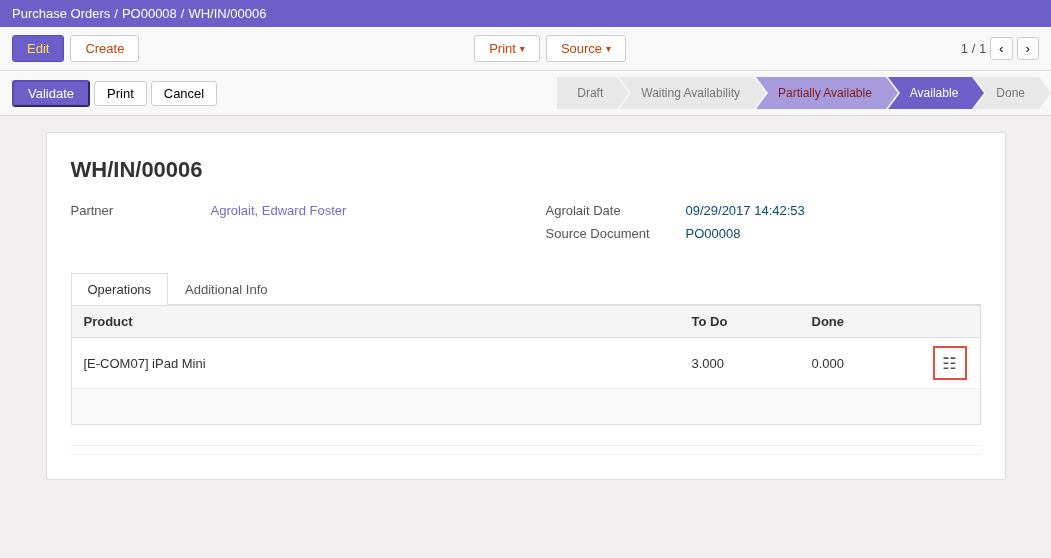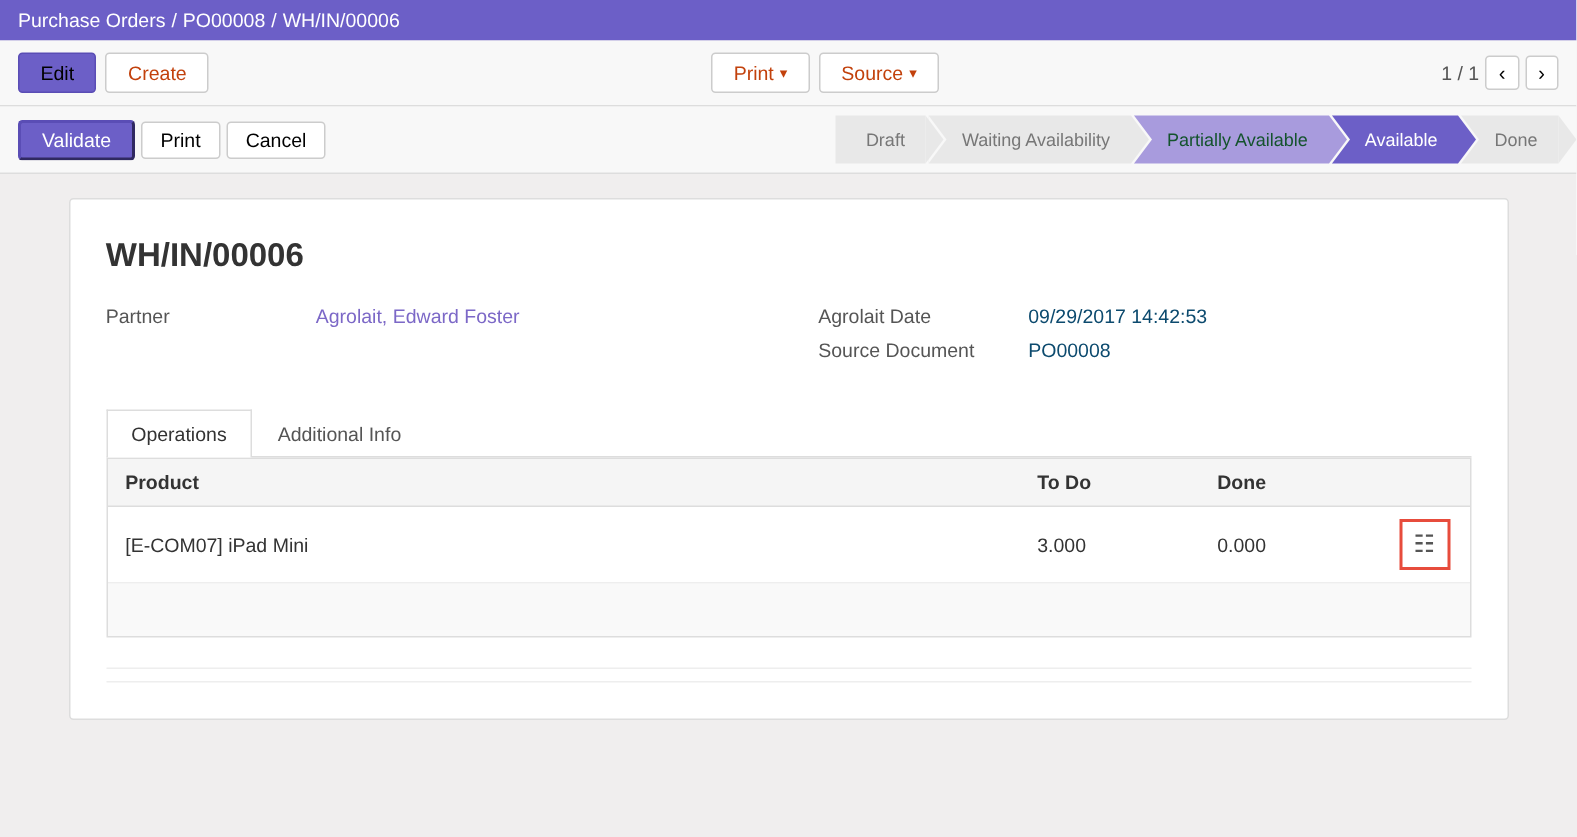--- a/index.html
+++ b/index.html
@@ -30,21 +30,21 @@
       padding: 5px 14px;
       border: 1px solid #ccc;
       border-radius: 3px;
       background: white;
       cursor: pointer;
       font-size: 13px;
       color: #c2410c;
     }
     .btn-primary {
       background: #6c5fc7;
-      color: #000000;
+      color: #fde047;
       border-color: #5a4db5;
     }
     .btn-dropdown {
       display: flex;
       align-items: center;
       gap: 4px;
     }
     .caret { font-size: 10px; }
     .spacer { flex: 1; }
     .pagination {
@@ -130,21 +130,21 @@
     .pipeline-step:first-child::before { display: none; }
     .pipeline-step.active {
       background: #6c5fc7;
       color: white;
     }
     .pipeline-step.active::after {
       border-left-color: #6c5fc7;
     }
     .pipeline-step.partially-available {
       background: #a89bdd;
-      color: #14532d;
+      color: #7f1d1d;
     }
     .pipeline-step.partially-available::after {
       border-left-color: #a89bdd;
     }
 
     
     .main-content {
       padding: 16px;
     }
     .document-card {

